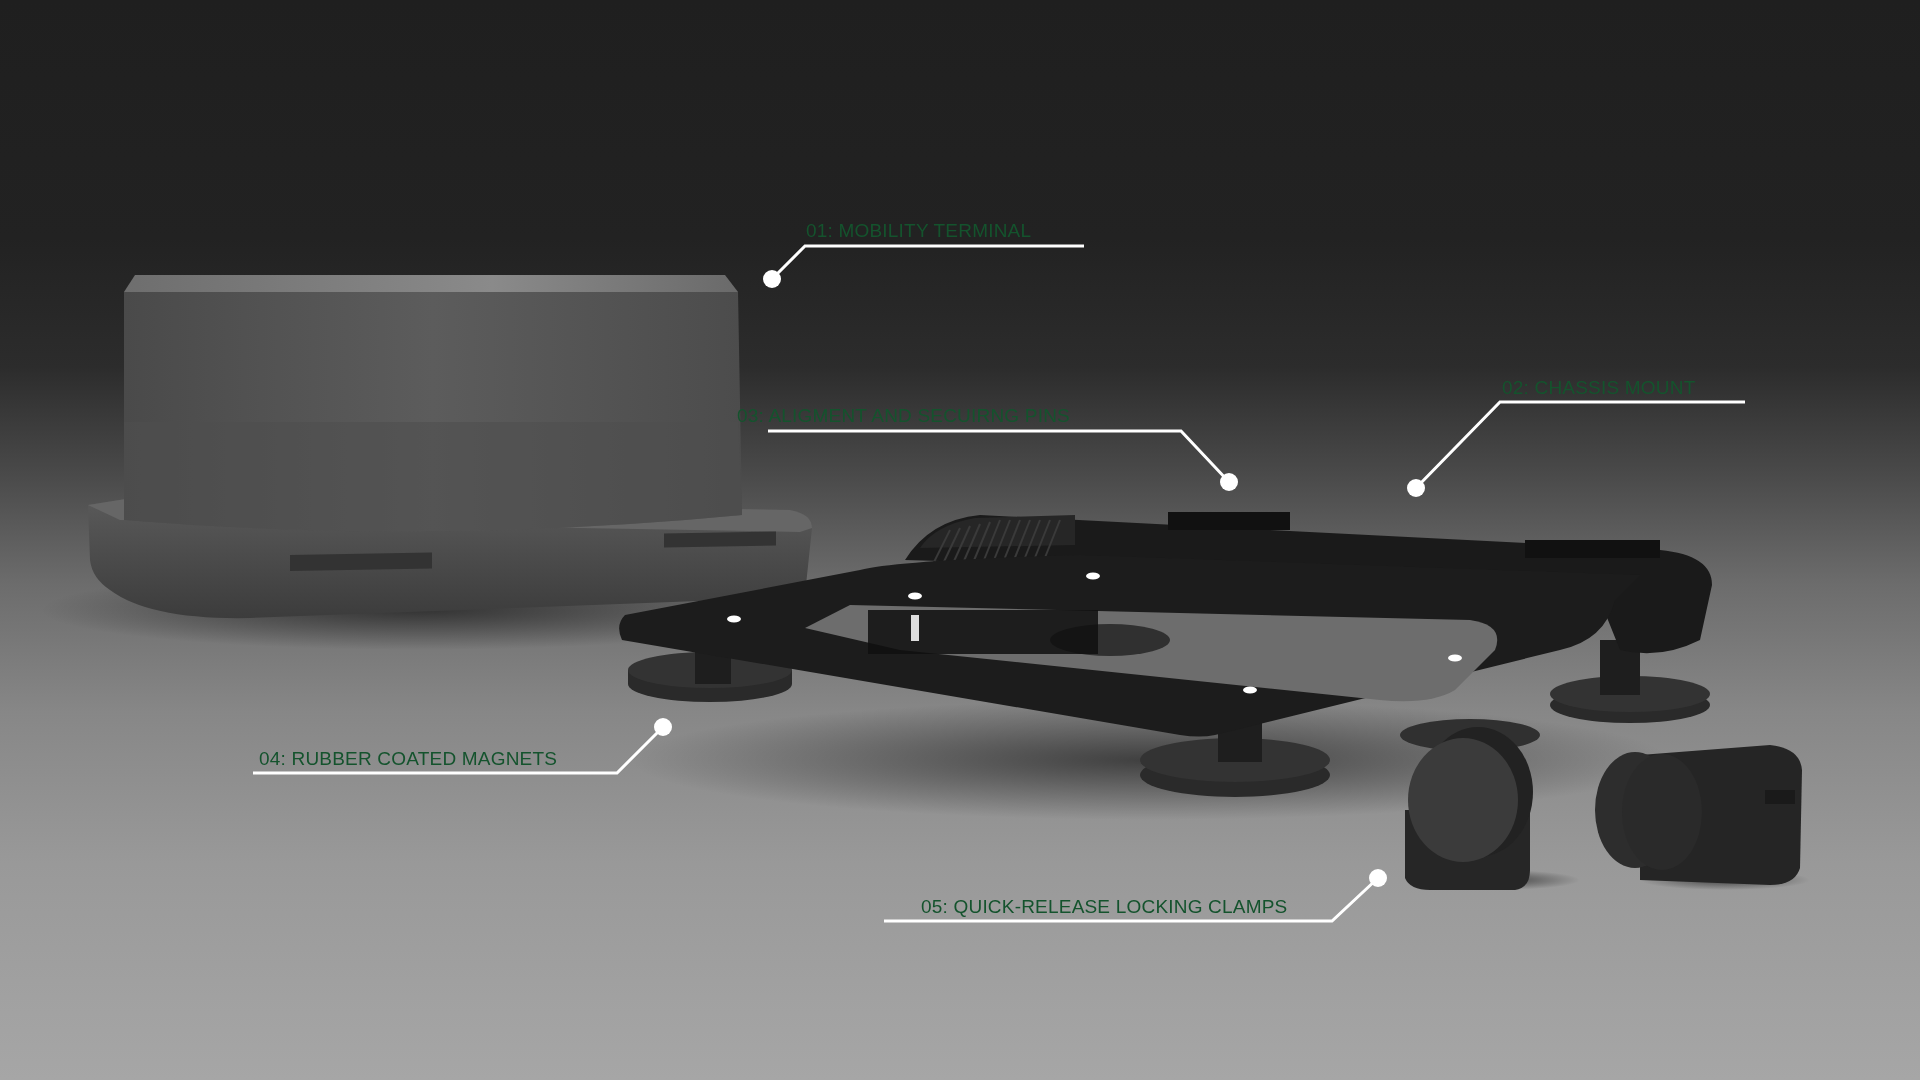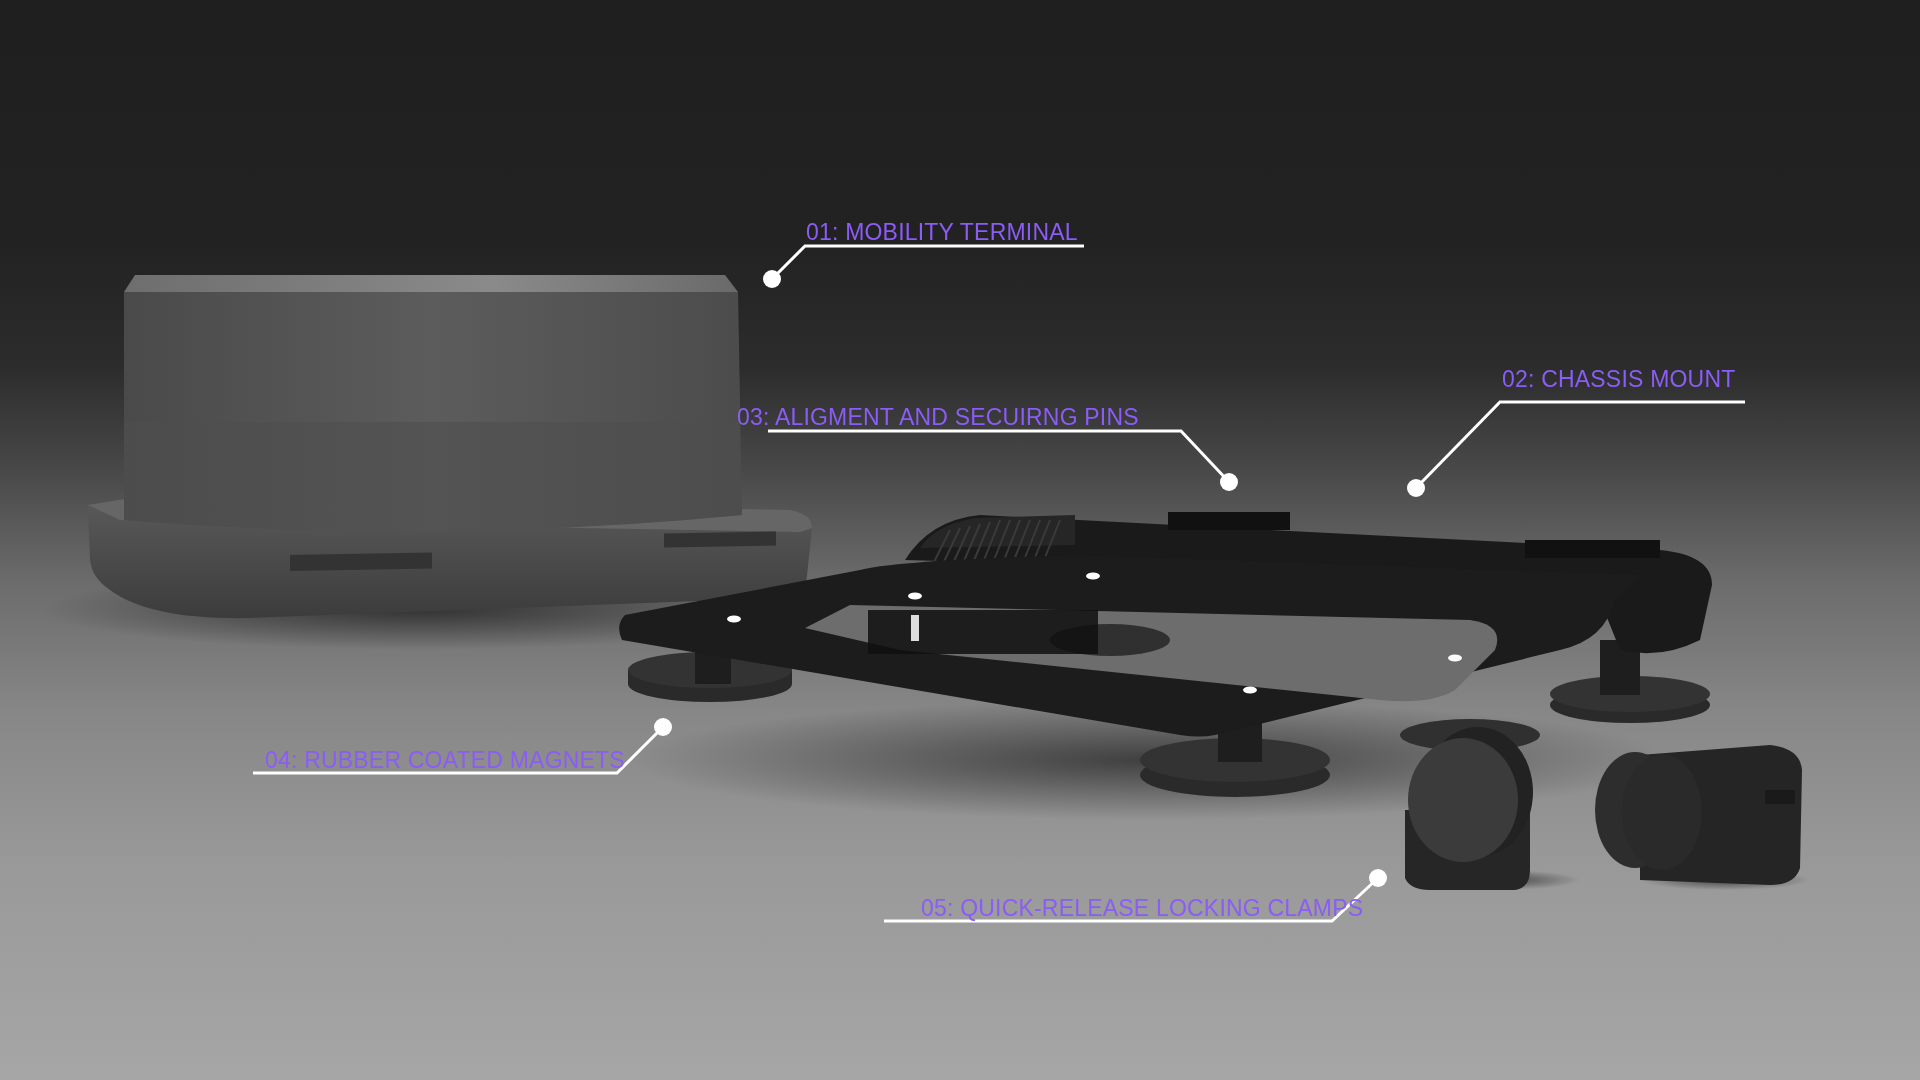--- a/index.html
+++ b/index.html
@@ -3,21 +3,21 @@
 <meta charset="utf-8">
 <style>
   html, body { margin:0; padding:0; }
   body {
     width:1920px; height:1080px; overflow:hidden; position:relative;
     background: linear-gradient(180deg, #1f1f1f 0%, #222 22%, #2c2c2c 34%, #4a4a4a 44%, #6c6c6c 54%, #878787 66%, #999 80%, #a6a6a6 100%);
     font-family: "Liberation Sans", "DejaVu Sans", sans-serif;
   }
   .scene { position:absolute; inset:0; }
   .label {
-    position:absolute; color:#8b5cf6; font-size:23px; letter-spacing:0.2px;
+    position:absolute; color:#14532d; font-size:19px; letter-spacing:0.2px;
     white-space:nowrap; line-height:1; font-weight:400;
   }
   svg.overlay { position:absolute; left:0; top:0; }
 </style>
 </head>
 <body>
 
 <div class="scene">
 
   <svg class="overlay" width="1920" height="1080" viewBox="0 0 1920 1080">
@@ -134,17 +134,17 @@
     <g fill="#fff">
       <circle cx="772" cy="279" r="9"></circle>
       <circle cx="1416" cy="488" r="9"></circle>
       <circle cx="1229" cy="482" r="9"></circle>
       <circle cx="663" cy="727" r="9"></circle>
       <circle cx="1378" cy="878" r="9"></circle>
     </g>
   </svg>
 
   <div class="label" style="left:806px; top:221px;">01: MOBILITY TERMINAL</div>
-  <div class="label" style="left:1502px; top:368px;">02: CHASSIS MOUNT</div>
+  <div class="label" style="left:1502px; top:378px;">02: CHASSIS MOUNT</div>
   <div class="label" style="left:737px; top:406px;">03: ALIGMENT AND SECUIRNG PINS</div>
-  <div class="label" style="left:265px; top:749px;">04: RUBBER COATED MAGNETS</div>
+  <div class="label" style="left:259px; top:749px;">04: RUBBER COATED MAGNETS</div>
   <div class="label" style="left:921px; top:897px;">05: QUICK-RELEASE LOCKING CLAMPS</div>
 </div>
 
 </body></html>

